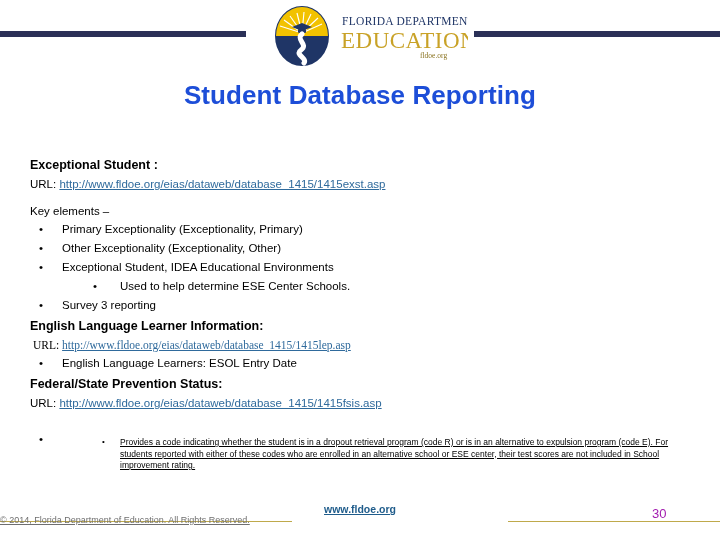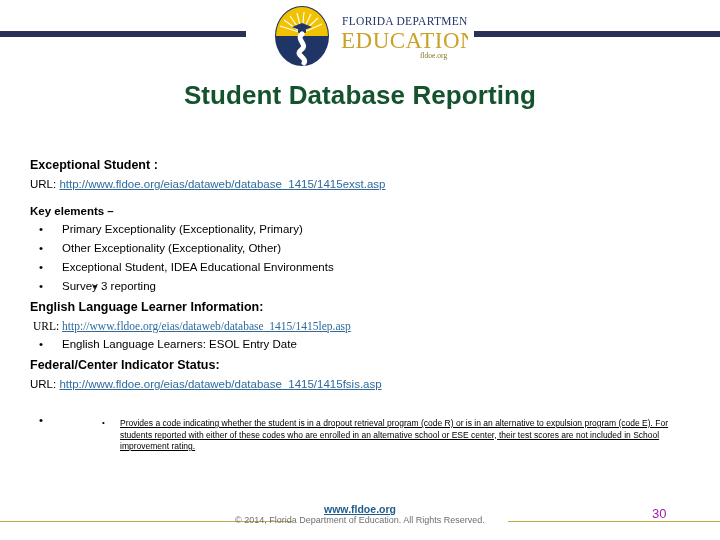--- a/index.html
+++ b/index.html
@@ -44,21 +44,21 @@
   
   #slide-title {
     position: absolute;
     left: 0;
     top: 80px;
     width: 720px;
     text-align: center;
     font-size: 26px;
     font-weight: bold;
     letter-spacing: 0.1px;
-    color: #14532d;
+    color: #1d4ed8;
   }
 
   
   #content {
     position: absolute;
     left: 30px;
     top: 126px;
     width: 660px;
     margin-top: 31px;
   }
@@ -79,21 +79,20 @@
   .url-line .lbl { color: #000; }
   .url-link {
     color: #2f6a9c;
     text-decoration: underline;
   }
   .plain-line {
     font-size: 11.5px;
     line-height: 17px;
     margin: 0;
     white-space: nowrap;
-    font-weight: bold;
   }
   .gap-3  { height: 3px; }
   .gap-10 { height: 10px; }
 
   
   .b1 {
     font-size: 11.5px;
     line-height: 19px;
     margin: 0;
     position: relative;
@@ -163,23 +162,23 @@
     background: #bfa94b;
   }
   #gold-left  { left: 0;   width: 292px; }
   #gold-right { left: 508px; width: 212px; }
 
   #footer-copy {
     position: absolute;
     left: 0;
     top: 515px;
     width: 720px;
-    text-align: center;
     font-size: 9px;
     color: #6f6f6f;
+    text-decoration: underline;
   }
   #page-number {
     position: absolute;
     left: 652px;
     top: 506px;
     font-size: 13px;
     color: #a21caf;
   }
 </style>
 </head>
@@ -243,20 +242,21 @@
   <div class="b1">
     <span class="dot">•</span>
     <span>Other Exceptionality  (Exceptionality, Other)</span>
   </div>
   <div class="b1">
     <span class="dot">•</span>
     <span>Exceptional Student, IDEA Educational Environments</span>
   </div>
   <div class="b2">
     <span class="dot">•</span>
+    <span>Used to help determine ESE Center Schools.</span>
   </div>
   <div class="b1">
     <span class="dot">•</span>
     <span>Survey 3 reporting</span>
   </div>
 
   <div class="gap-3"></div>
 
   <div class="head-bold">English Language Learner Information:</div>
   <div class="gap-3"></div>
@@ -264,21 +264,21 @@
     <span class="lbl">URL:</span>
     <span class="url-link">http://www.fldoe.org/eias/dataweb/database_1415/1415lep.asp</span>
   </div>
   <div class="b1">
     <span class="dot">•</span>
     <span>English Language Learners: ESOL Entry Date</span>
   </div>
 
   <div class="gap-3"></div>
 
-  <div class="head-bold">Federal/Center Indicator Status:</div>
+  <div class="head-bold">Federal/State Prevention Status:</div>
   <div class="gap-3"></div>
   <div class="url-line">
     <span class="lbl">URL:</span>
     <span class="url-link">http://www.fldoe.org/eias/dataweb/database_1415/1415fsis.asp</span>
   </div>
 
   <div style="height:18px"></div>
 
   <div class="b1">
     <span class="dot">•</span>

